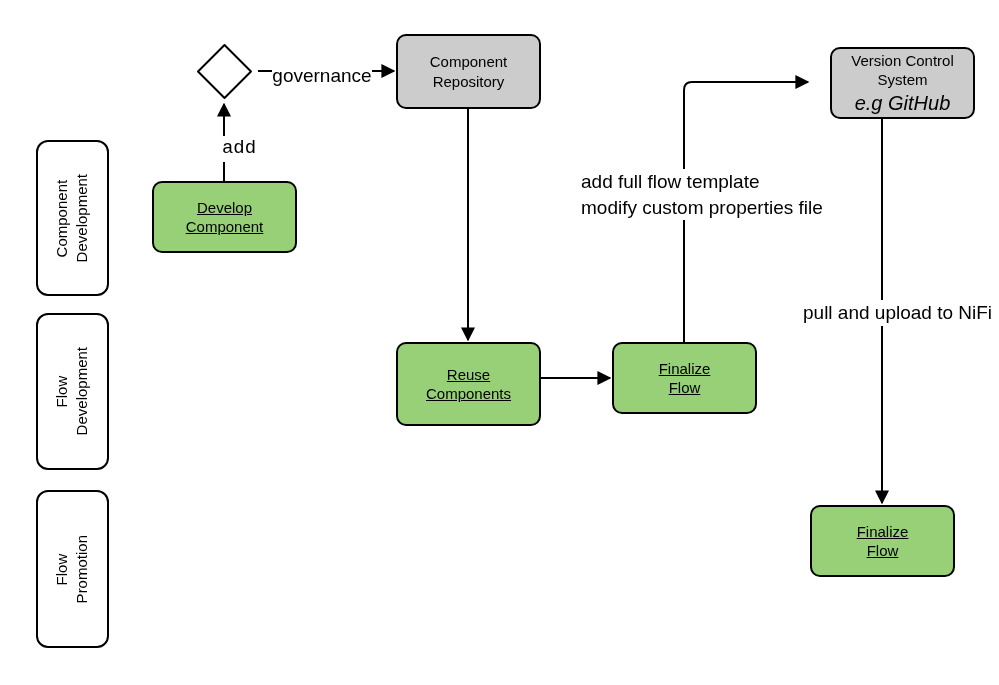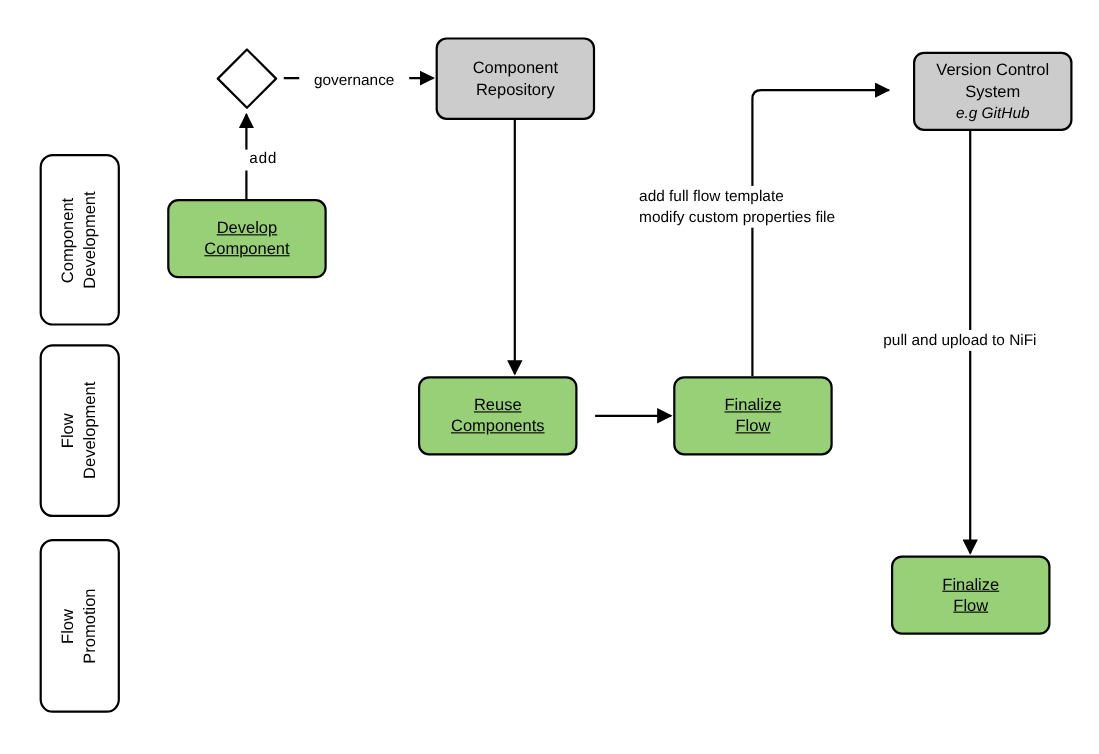--- a/index.html
+++ b/index.html
@@ -62,33 +62,33 @@
     text-align: center;
     font-size: 15px;
     line-height: 1.3;
     color: #000000;
   }
   .node.green { background: #97d077; text-decoration: underline; }
   .node.gray  { background: #cccccc; }
   .node-label { white-space: pre; }
   .node-sub {
     font-style: italic;
-    font-size: 14px;
+    font-size: 20px;
     white-space: pre;
   }
 
   
   .diamond {
     position: absolute;
   }
 
   
   .edge-label {
     position: absolute;
-    font-size: 14px;
+    font-size: 19px;
     line-height: 1.35;
     color: #000000;
     white-space: pre;
     background: #ffffff;
   }
   .edge-label.centered {
     text-align: center;
   }
 </style>
 </head>
@@ -158,21 +158,21 @@
     <span class="node-label">Component
 Repository</span>
   </div>
 
   <div class="node gray" style="left:810px; top:47px; width:145px; height:72px;margin-left:20px;">
     <span class="node-label">Version Control
 System</span>
     <span class="node-sub">e.g GitHub</span>
   </div>
 
-  <div class="node green" style="left:380px; top:342px; width:145px; height:72px;">
+  <div class="node green" style="left:396px; top:342px; width:145px; height:84px;">
     <span class="node-label">Reuse
 Components</span>
   </div>
 
   <div class="node green" style="left:612px; top:342px; width:145px; height:72px;">
     <span class="node-label">Finalize
 Flow</span>
   </div>
 
   <div class="node green" style="left:810px; top:505px; width:145px; height:72px;">

